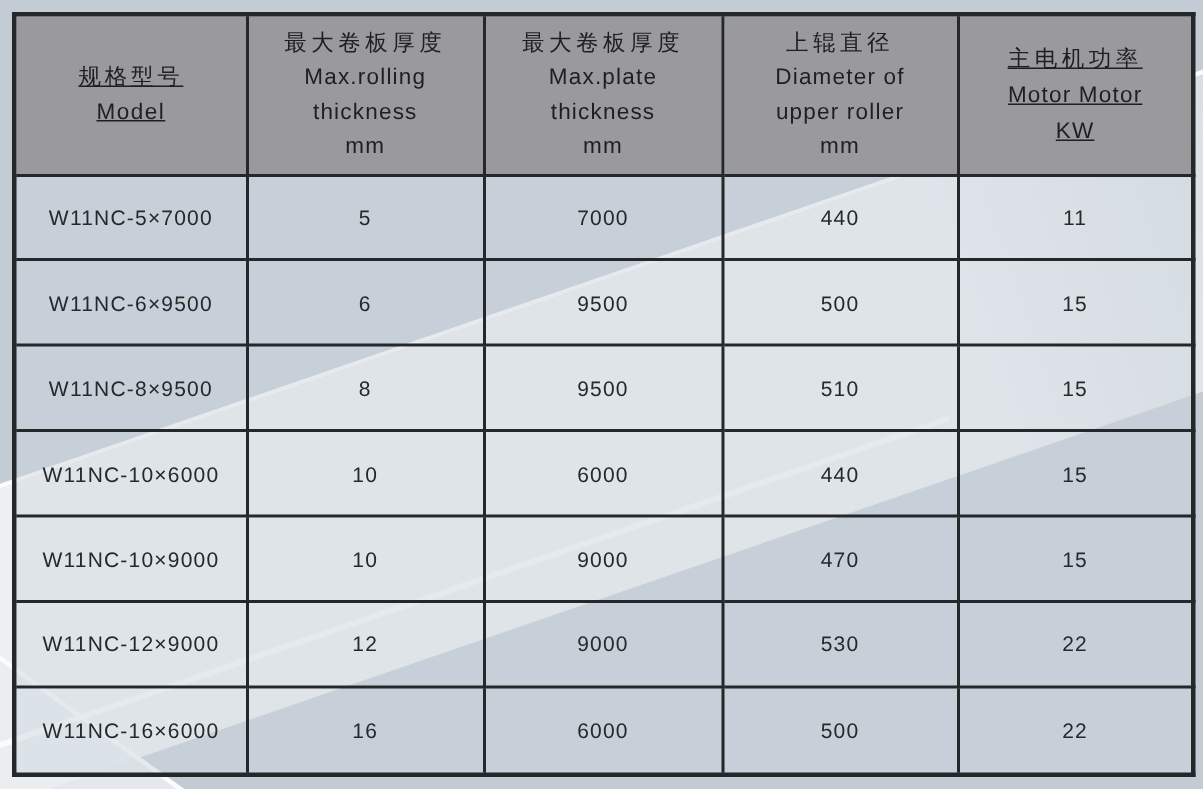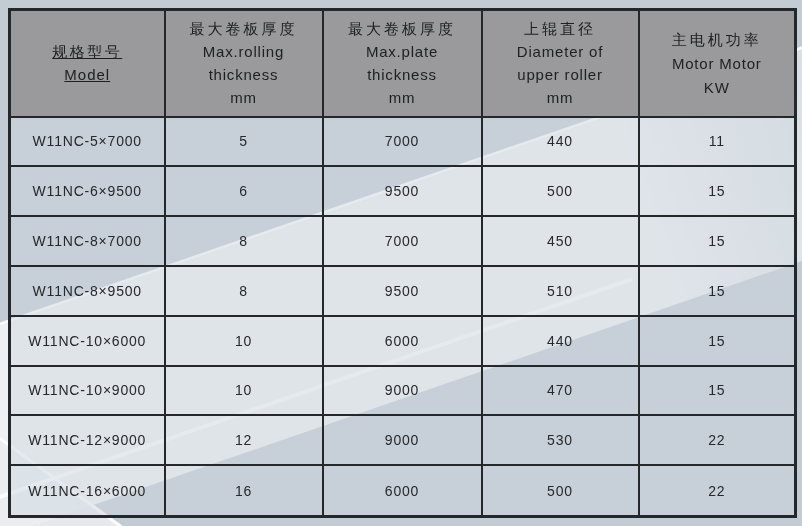--- a/index.html
+++ b/index.html
@@ -57,21 +57,21 @@
     background: var(--header-bg, #9a999b);
     font-weight: normal;
     color: var(--header-text, #1d1f21);
   }
   th .hline {
     line-height: 23px;
     font-size: 15px;
     letter-spacing: 0.8px;
   }
   th .hline:first-child { letter-spacing: 3px; }
-  th:nth-child(5) .hline { margin: 1px 0; }
+  th:nth-child(5) .hline { margin: 1px 0; text-decoration: underline; }
   th:first-child .hline { letter-spacing: 2.5px; text-decoration: underline; }
   th:first-child .hline + .hline { letter-spacing: 1px; }
   td {
     background: var(--cell-bg, rgba(203,213,221,0.45));
     font-size: 14px;
     color: var(--text, #26282a);
     letter-spacing: 0.8px;
   }
 </style>
 </head>
@@ -133,27 +133,20 @@
             <td>11</td>
           </tr>
           <tr>
             <td>W11NC-6×9500</td>
             <td>6</td>
             <td>9500</td>
             <td>500</td>
             <td>15</td>
           </tr>
           <tr>
-            <td>W11NC-8×7000</td>
-            <td>8</td>
-            <td>7000</td>
-            <td>450</td>
-            <td>15</td>
-          </tr>
-          <tr>
             <td>W11NC-8×9500</td>
             <td>8</td>
             <td>9500</td>
             <td>510</td>
             <td>15</td>
           </tr>
           <tr>
             <td>W11NC-10×6000</td>
             <td>10</td>
             <td>6000</td>

